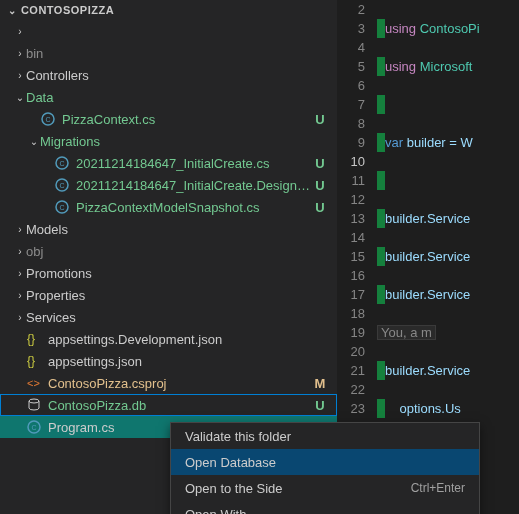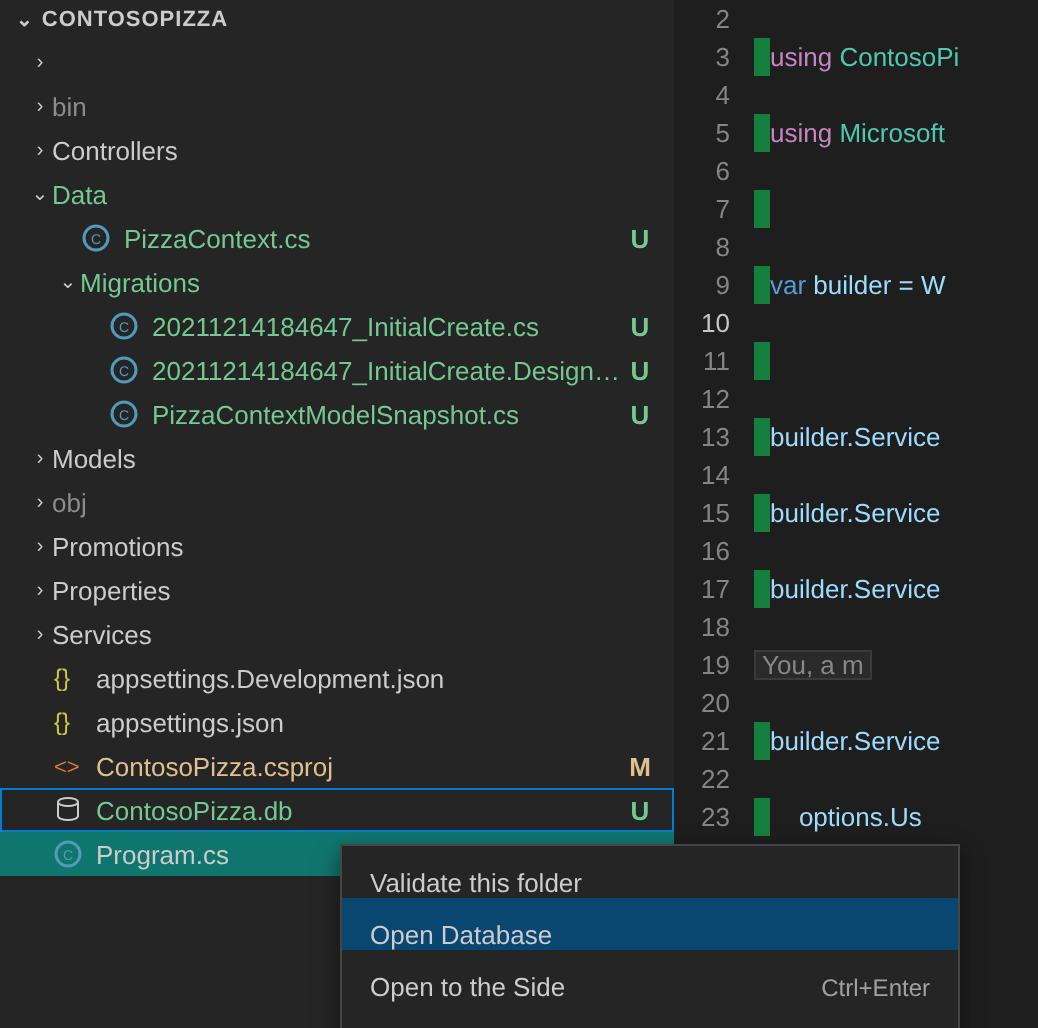--- a/index.html
+++ b/index.html
@@ -32,21 +32,21 @@
   .ln { height: 19px; }
   .kw { color: #569cd6; }
   .ty { color: #4ec9b0; }
   .us { color: #c586c0; }
   .id { color: #9cdcfe; text-align: right; }
   .cm { color: #6a9955; }
   .br { border-left: 8px solid #15803d; padding-left: 0; }
   .hllw { background: #2a2a2a; color: #888; box-shadow: 0 0 0 1px #3a3a3a inset; padding: 0 4px; }
 
   .ctx-menu { position: absolute; left: 170px; top: 422px; width: 310px; background: #252526; border: 1px solid #454545; box-shadow: 0 4px 10px rgba(0,0,0,0.5); z-index: 10; }
-  .ctx-item { display: flex; align-items: flex-end; justify-content: space-between; height: 26px; padding: 0 14px; color: #cccccc; cursor: pointer; }
+  .ctx-item { display: flex; align-items: center; justify-content: space-between; height: 26px; padding: 0 14px; color: #cccccc; cursor: pointer; }
   .ctx-item.hl { background: #094771; }
   .ctx-key { color: #a0a0a0; font-size: 12px; }
 
   
   svg { display: block; }
 </style>
 </head>
 <body>
 
 <div class="container">

